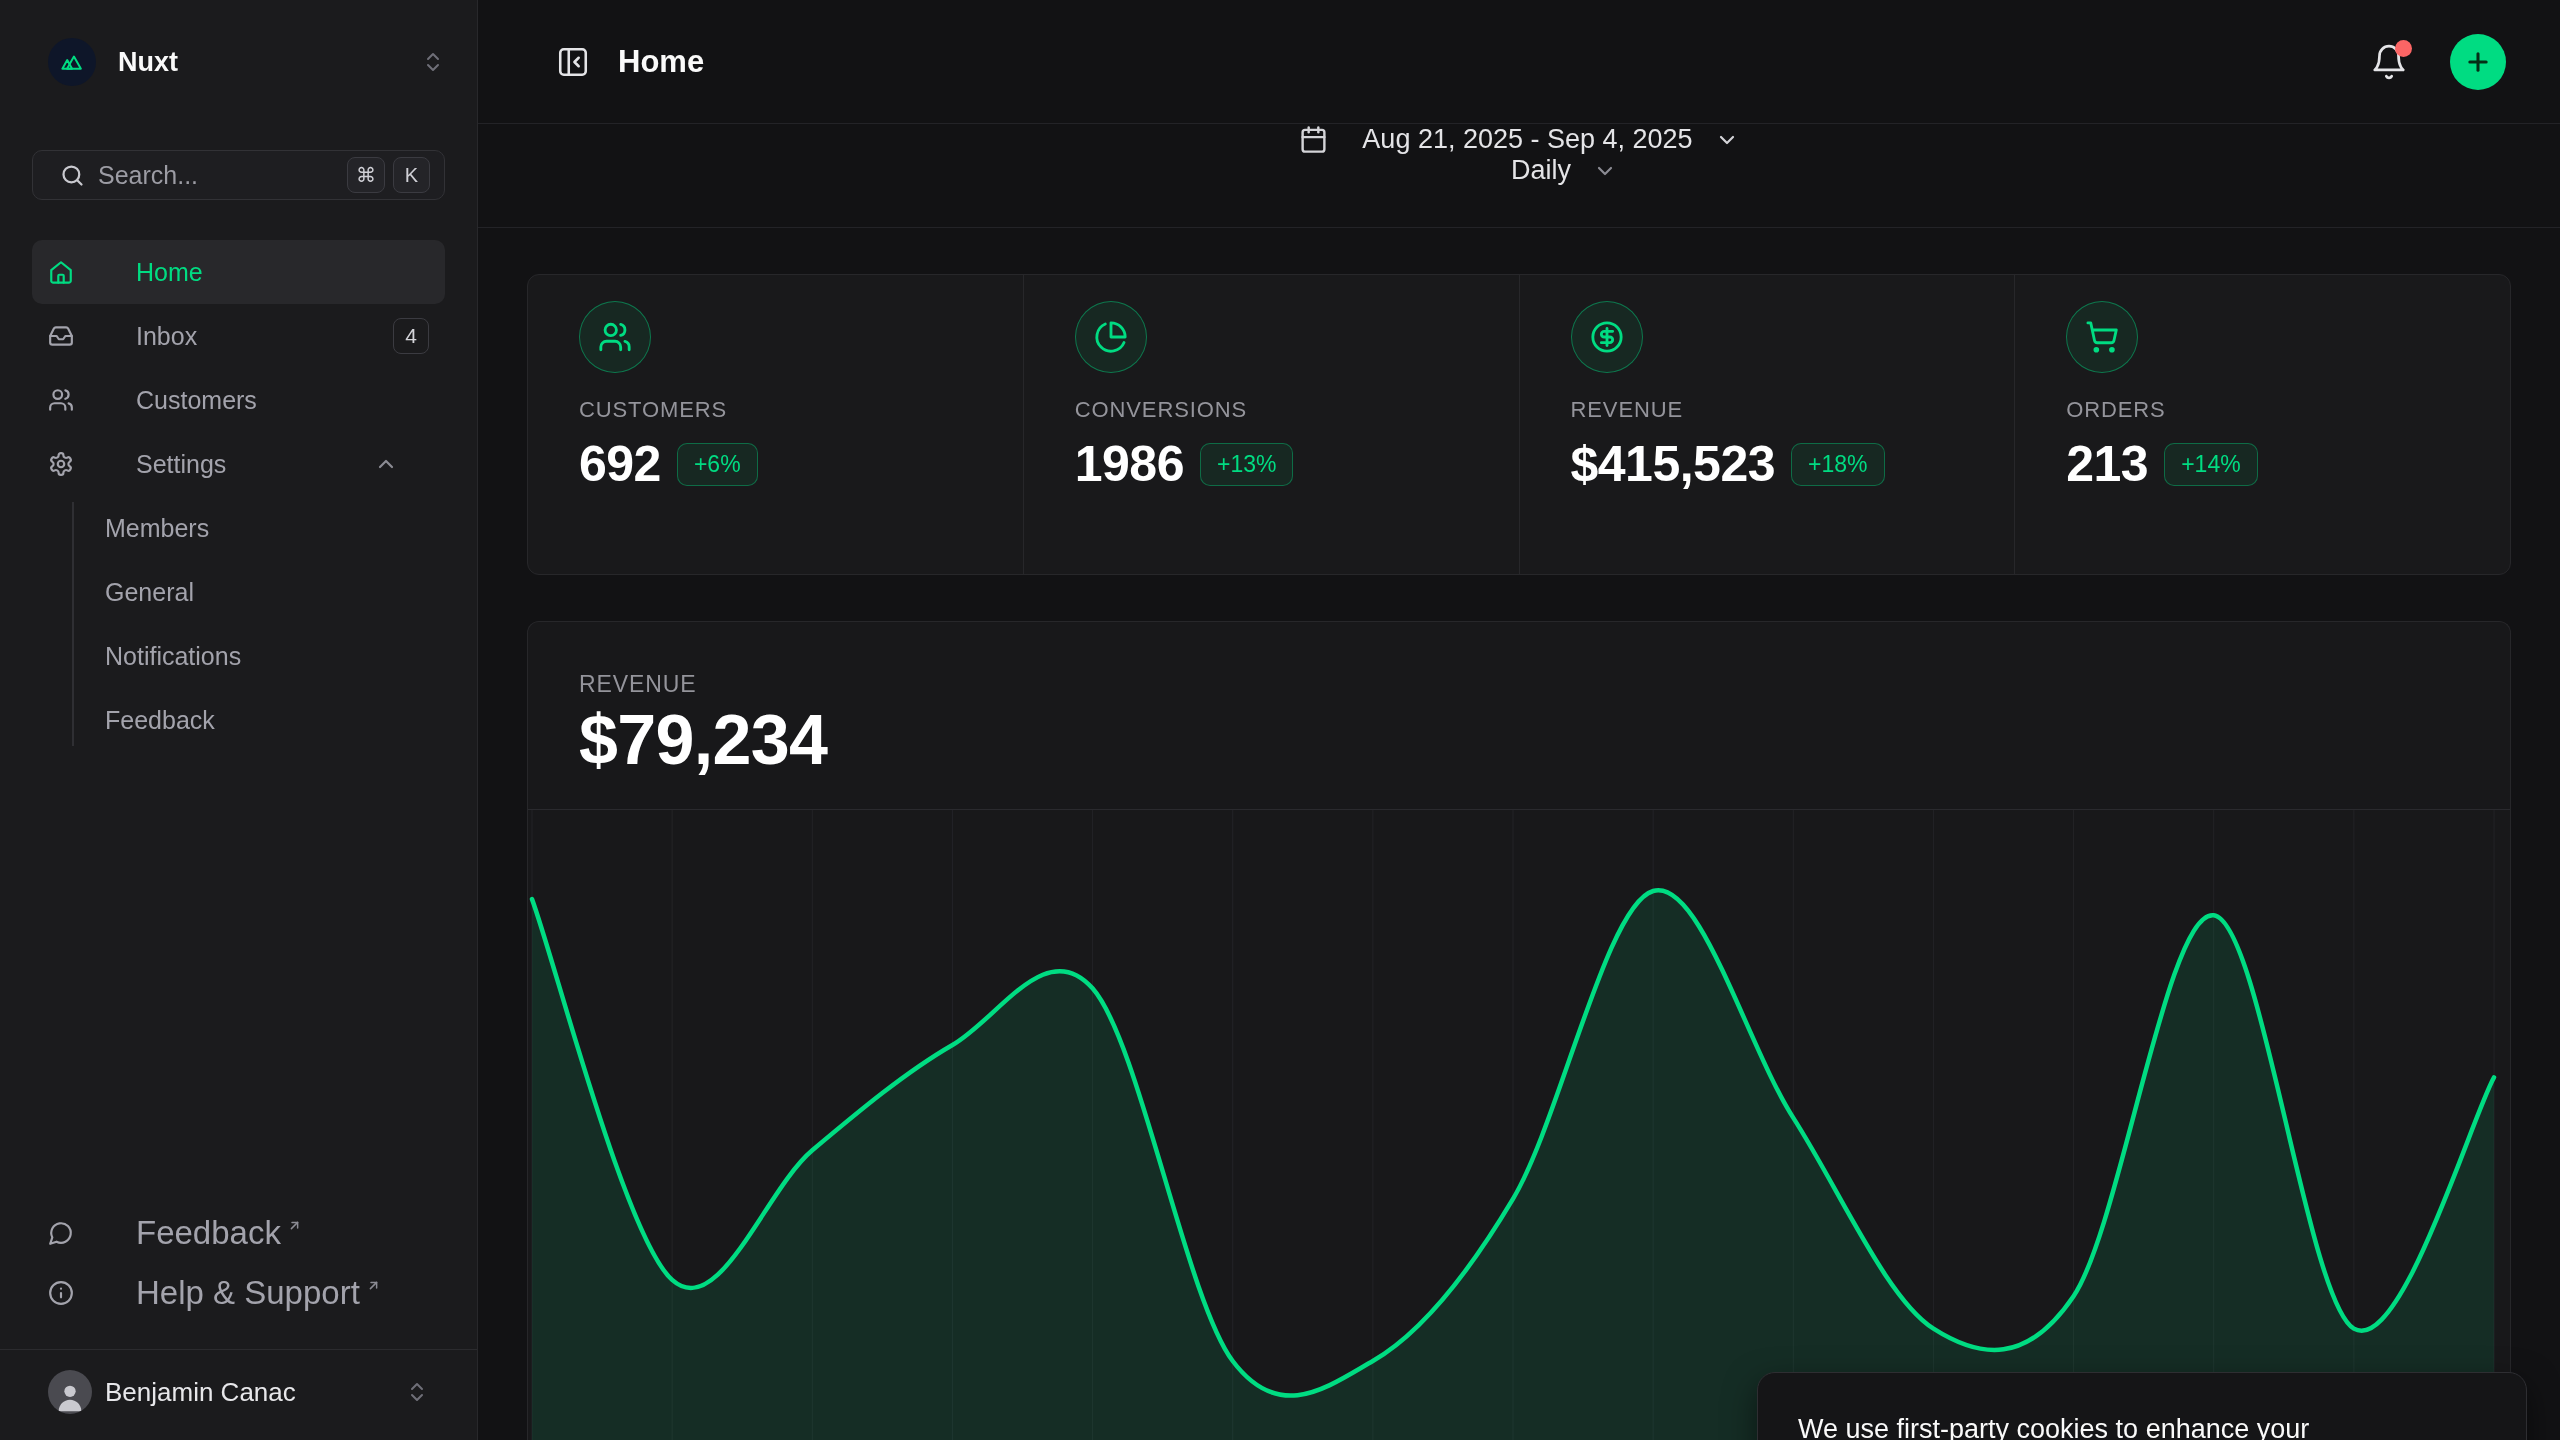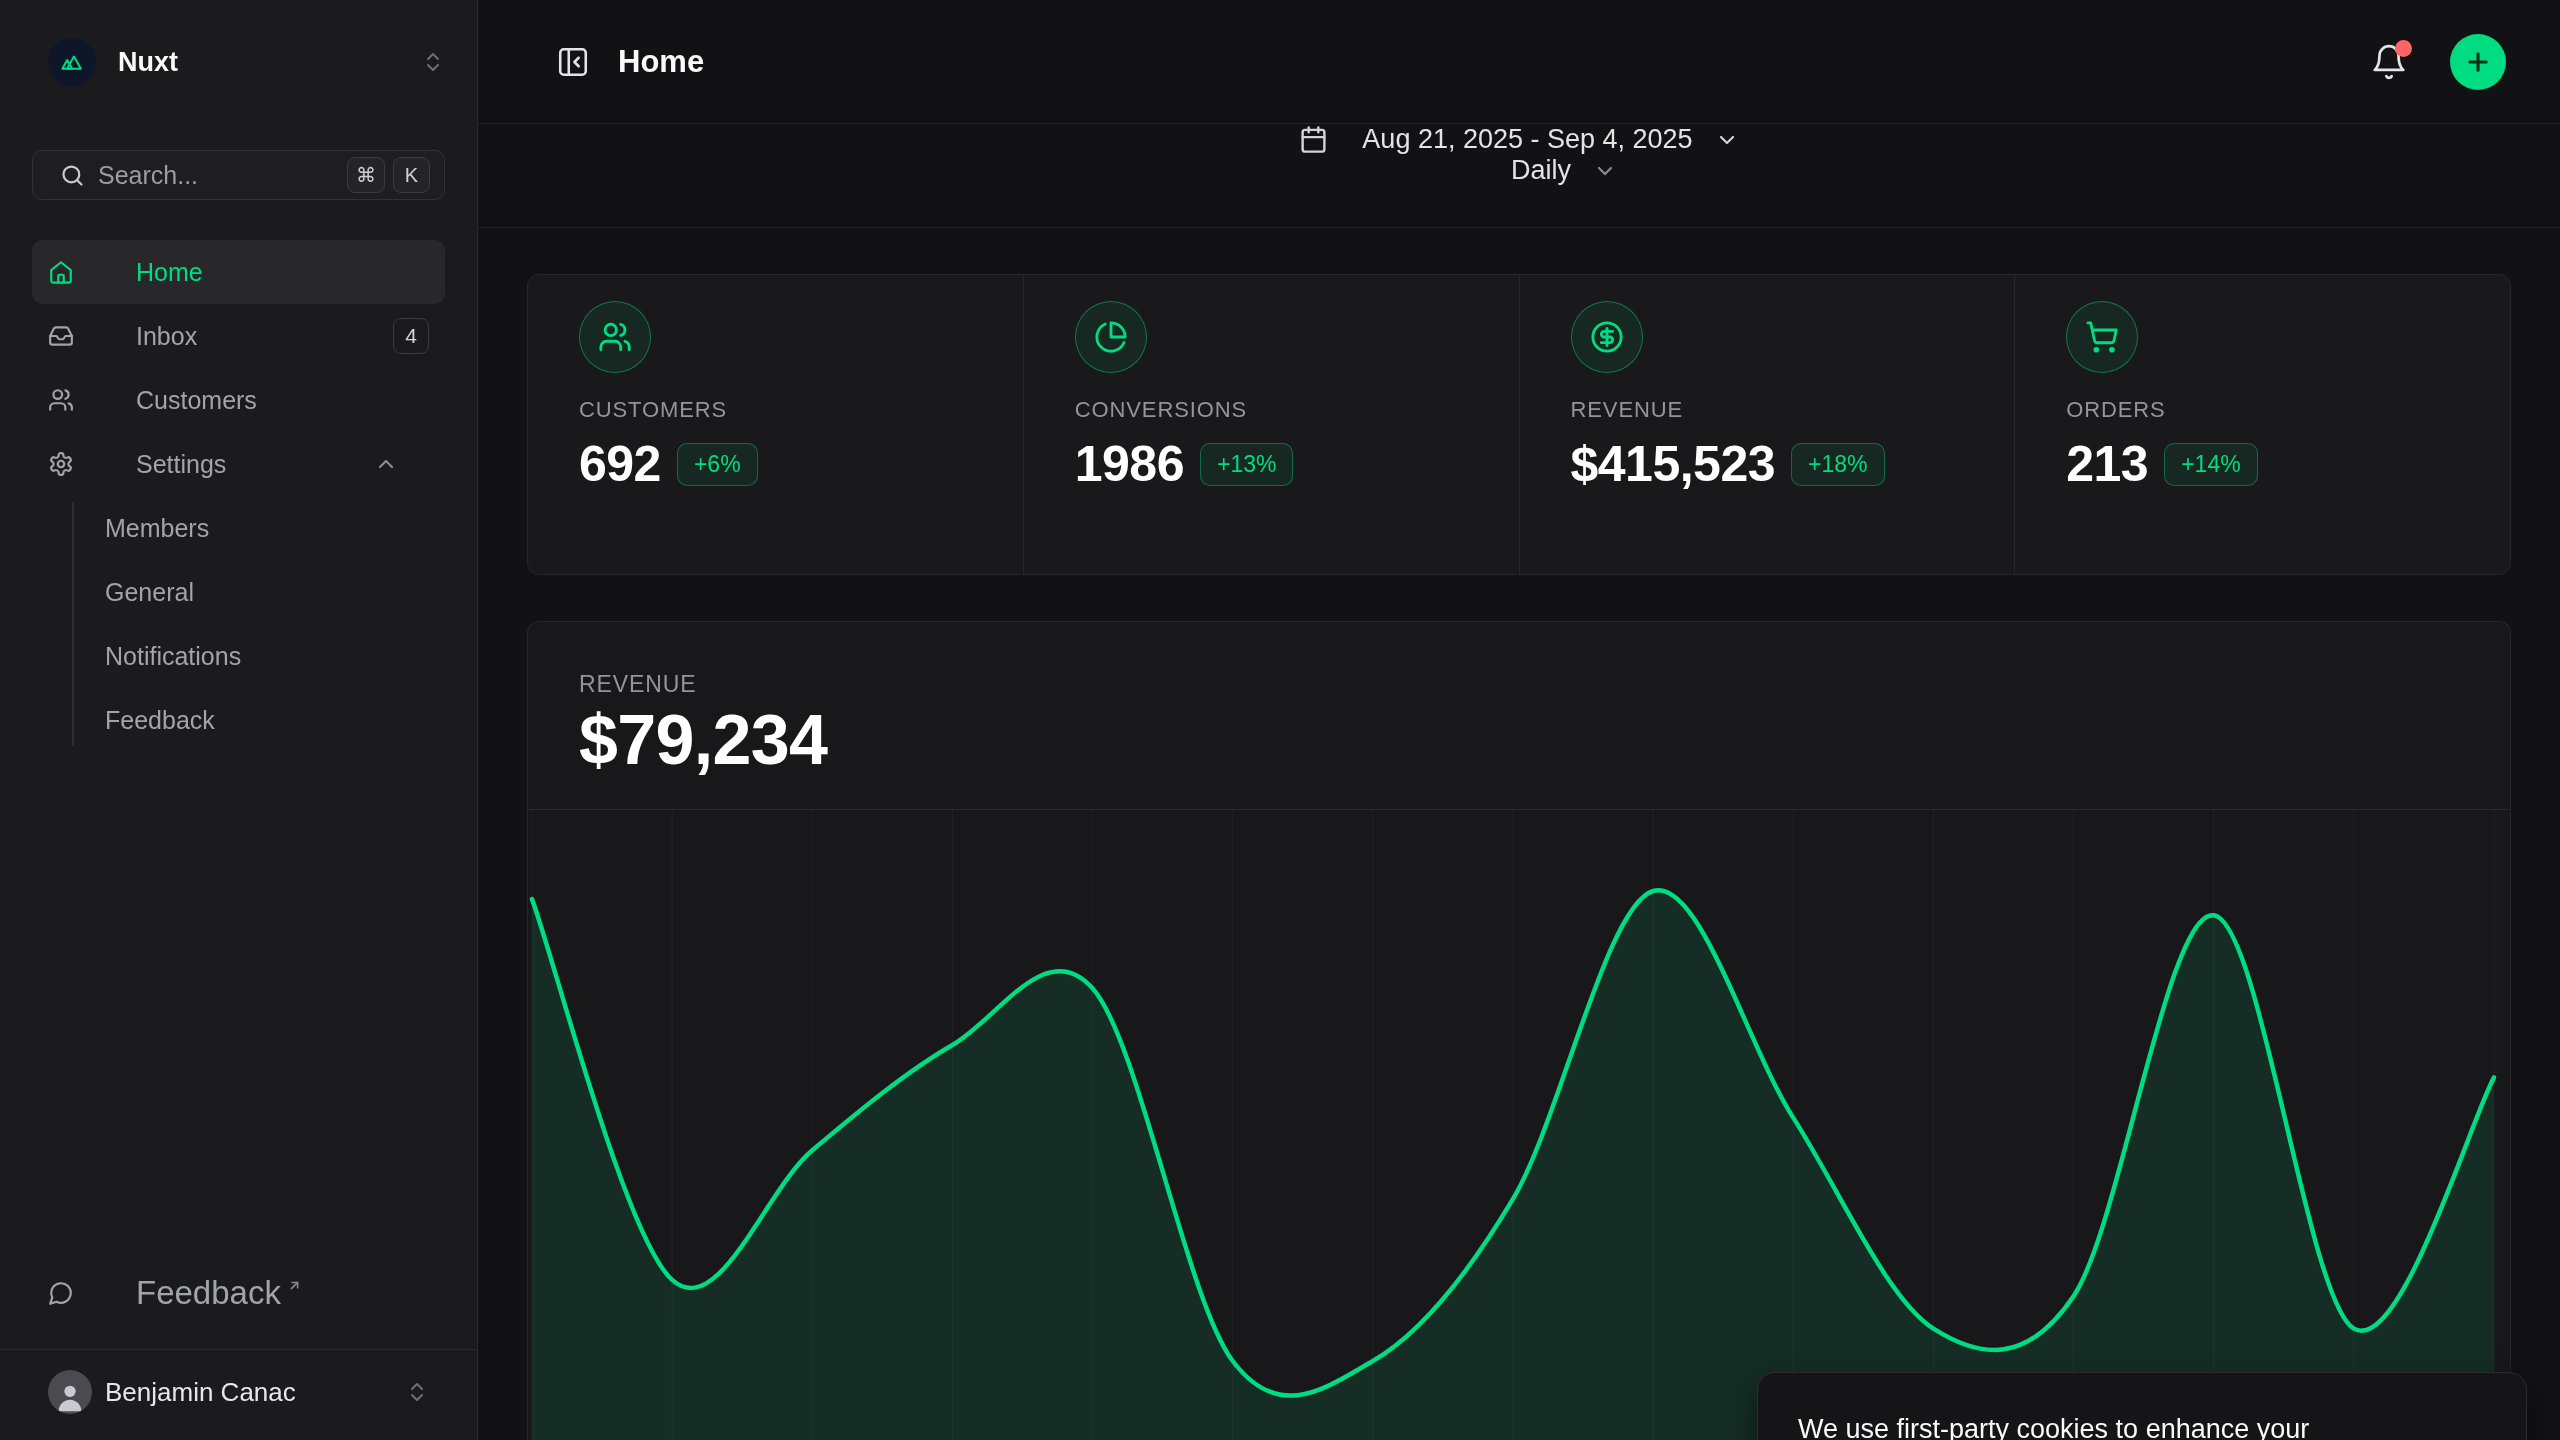--- a/index.html
+++ b/index.html
@@ -213,20 +213,36 @@
       </span>
       <span>Feedback</span>
       <span class="ext-arrow">
         <svg class="icon" width="15" height="15" viewBox="0 0 24 24" fill="none" stroke="currentColor" stroke-width="2.4" stroke-linecap="round" stroke-linejoin="round">
           <path d="M7 17 17 7"></path>
             <path d="M8 7h9v9"></path>
         </svg>
       </span>
     </div>
 
+    <div class="foot-item">
+      <span class="icon">
+        <svg class="icon" width="26" height="26" viewBox="0 0 24 24" fill="none" stroke="currentColor" stroke-width="2" stroke-linecap="round" stroke-linejoin="round">
+          <circle cx="12" cy="12" r="10"></circle>
+            <path d="M12 16v-4"></path>
+            <path d="M12 8h.01"></path>
+        </svg>
+      </span>
+      <span>Help &amp; Support</span>
+      <span class="ext-arrow">
+        <svg class="icon" width="15" height="15" viewBox="0 0 24 24" fill="none" stroke="currentColor" stroke-width="2.4" stroke-linecap="round" stroke-linejoin="round">
+          <path d="M7 17 17 7"></path>
+            <path d="M8 7h9v9"></path>
+        </svg>
+      </span>
+    </div>
 
     <div class="sidebar-divider"></div>
 
     <div class="user-row">
       <span class="avatar">
         <svg width="36" height="34" viewBox="0 0 24 24" fill="#c9c9cf">
           <circle cx="12" cy="8" r="4"></circle>
             <path d="M4 22c0-4.4 3.6-8 8-8s8 3.6 8 8z"></path>
         </svg>
       </span>

